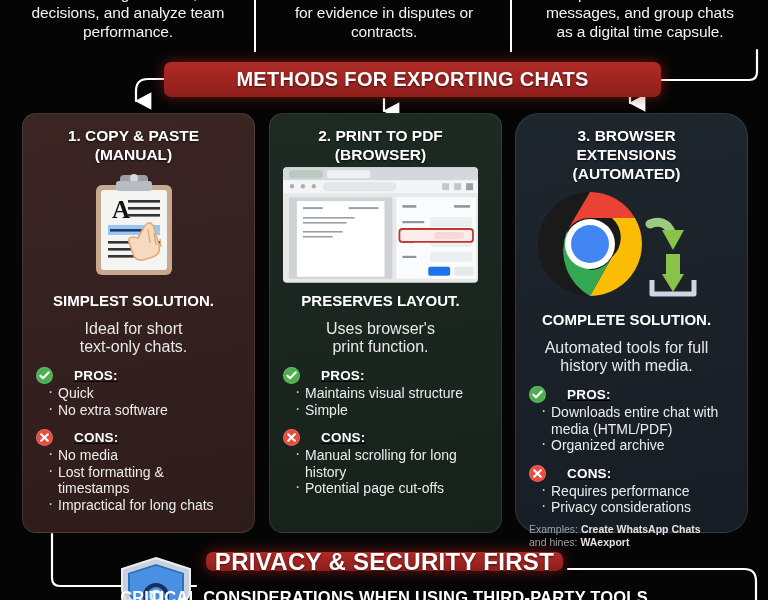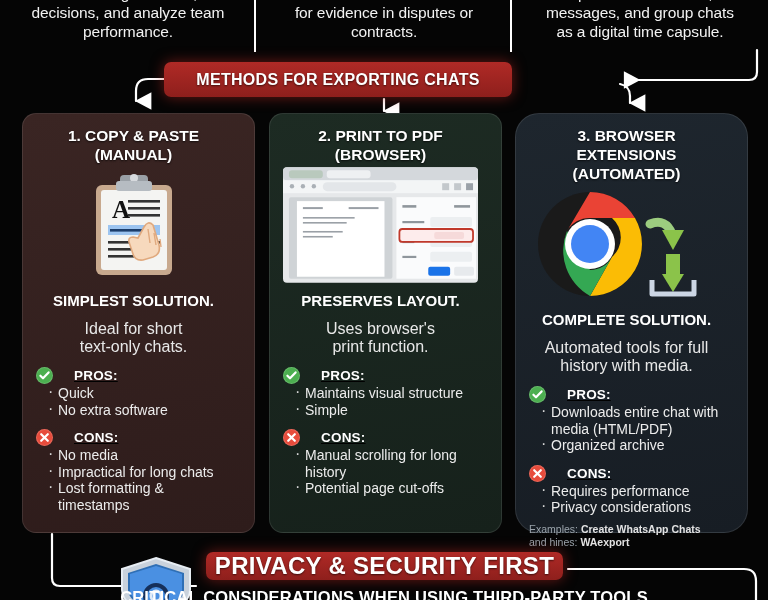--- a/index.html
+++ b/index.html
@@ -28,22 +28,22 @@
   
   .banner {
     position:absolute;
     border-radius:7px;
     background:linear-gradient(180deg,#b02a26 0%,#8e1f1c 100%);
     box-shadow:0 0 14px rgba(190,40,35,.55);
     display:flex; align-items:center; justify-content:center;
     color:#ffffff; font-weight:bold; letter-spacing:.3px;
     text-shadow:0 1px 2px rgba(0,0,0,.6);
   }
-  #methods-banner { left:164px; top:62px; width:348px; height:35px; font-size:16px; }
-  #privacy-banner { left:206px; top:552px; width:357px; height:28px; font-size:24px; }
+  #methods-banner { left:164px; top:62px; width:497px; height:35px; font-size:20px; }
+  #privacy-banner { left:206px; top:552px; width:357px; height:19px; font-size:24px; }
 
   
   .card {
     position:absolute; top:113px; width:233px; height:420px;
     border-radius:14px; padding:12px 23px 10px 13px;
     border:1px solid rgba(255,255,255,.10);
   }
   #card-1 { left:22px;  background:linear-gradient(170deg,#3a2523 0%,#2e1c1b 100%); }
   #card-2 { left:269px; background:linear-gradient(170deg,#1d2b23 0%,#16211b 100%); }
   #card-3 { left:515px; background:linear-gradient(170deg,#1e262e 0%,#171d24 100%);border-radius:24px; }
@@ -171,22 +171,22 @@
       <div class="pc-head">
         <span class="pc-badge bad">
           <svg width="17" height="17" viewBox="0 0 17 17">
               <path d="M5.2,5.2 L11.8,11.8 M11.8,5.2 L5.2,11.8" stroke="#fff" stroke-width="2.2" stroke-linecap="round"></path>
             </svg>
         </span>
         <span class="pc-label">CONS:</span>
       </div>
       <ul class="pc-list">
         <li>No media</li>
+        <li>Lost formatting &amp; timestamps</li>
         <li>Impractical for long chats</li>
-        <li>Lost formatting &amp; timestamps</li>
       </ul>
     </div>
   </div>
 
   <div class="card" id="card-2">
     <div class="card-title">2. PRINT TO PDF
 (BROWSER)</div>
     <div class="card-art">
       <svg width="196" height="116" viewBox="0 0 196 116">
         <rect x="0" y="0" width="196" height="116" rx="4" fill="#e6e8ea"></rect>

